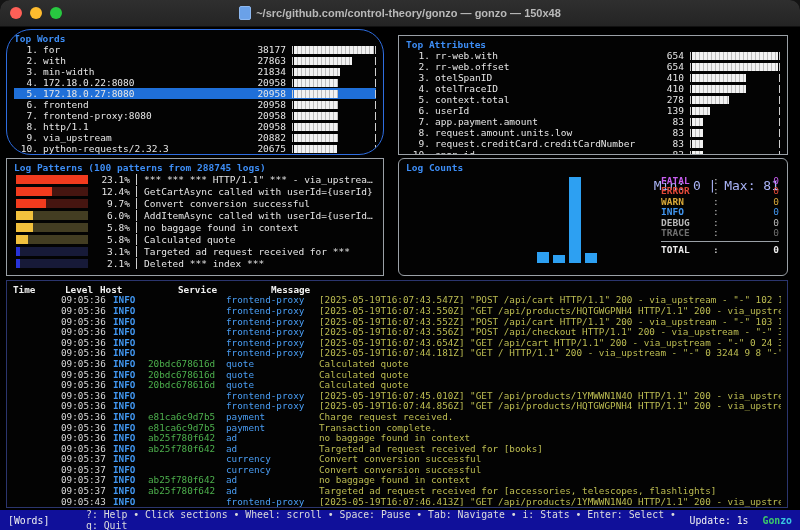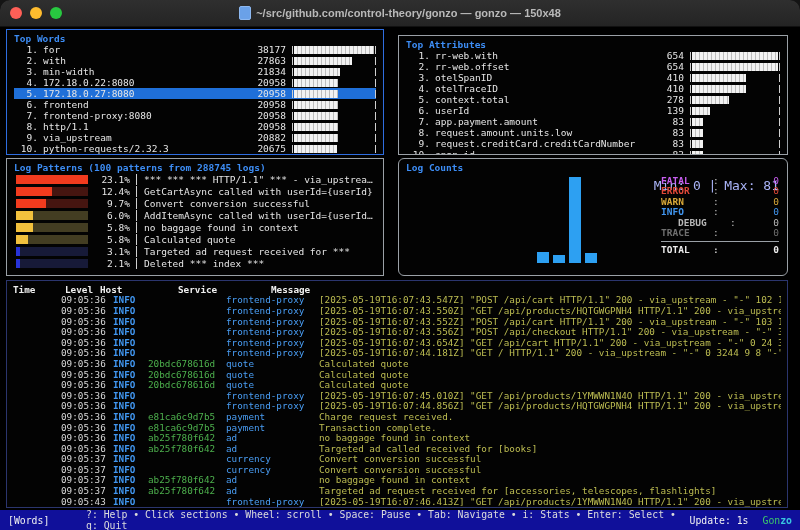--- a/index.html
+++ b/index.html
@@ -9,21 +9,21 @@
   .traffic{display:flex;gap:8px;margin-left:10px;}
   .dot{width:12px;height:12px;border-radius:50%;display:inline-block;}
   .dot.red{background:#ff5f57;}
   .dot.yellow{background:#febc2e;}
   .dot.green{background:#28c840;}
   .title-wrap{position:absolute;left:0;right:0;display:flex;justify-content:center;align-items:center;gap:5px;pointer-events:none;}
   .doc-icon{width:10px;height:12px;background:#6aa1e8;border-radius:2px;border:1px solid #8db8f0;}
   .title-text{color:#b9b9b9;font-family:"Liberation Sans",sans-serif;font-size:11px;font-weight:bold;}
   
   .panel{position:absolute;background:#030303;border:1px solid #9aa0a6;padding:3px 7px;box-sizing:border-box;overflow:hidden;}
-  .panel.focus{border-color:#2e6de0;}
+  .panel.focus{border-color:#2e6de0;border-radius:25px;}
   .panel.navy{border-color:#2b356e;}
   .ptitle{color:#3d8df5;font-weight:bold;font-size:9.5px;line-height:11px;white-space:nowrap;}
   
   #panel-words{left:6px;top:29px;width:378px;height:126px;}
   #panel-attrs{left:398px;top:35px;width:390px;height:120px;}
   .trow{display:flex;align-items:center;height:11px;font-size:9.5px;color:#e6e6e6;white-space:nowrap;}
   .trow.sel{background:#1f6fd8;}
   .trow .rank{width:24px;text-align:right;margin-right:5px;flex:none;}
   .trow .lbl{flex:1;overflow:hidden;text-overflow:ellipsis;}
   .trow .cnt{width:44px;text-align:right;margin-right:6px;flex:none;}
@@ -70,21 +70,21 @@
   .lrow .c-time{color:#d8d8d8;margin-left:48px;}
   .lrow .c-level{color:#4196f0;font-weight:bold;}
   .lrow .c-host{color:#4db04d;}
   .lrow .c-service{color:#4a9ef5;}
   .lrow .c-msg{color:#bdbd52;}
   
   .statusbar{position:absolute;left:0;bottom:0;width:800px;height:20px;background:#10109a;display:flex;align-items:center;font-size:9.8px;color:#e8e8e8;box-sizing:border-box;padding:0 8px;}
   .sb-mode{flex:none;width:78px;color:#f2f2f2;}
   .sb-help{flex:1;color:#dcdcdc;}
   .sb-update{flex:none;margin-right:14px;color:#f2f2f2;}
-  .sb-brand .b1{color:#3dc96a;font-weight:normal;}
+  .sb-brand .b1{color:#3dc96a;font-weight:bold;}
   .sb-brand .b2{color:#38c6e0;font-weight:bold;}
 </style>
 </head>
 <body>
 
 <div class="window">
 
   <div class="titlebar">
     <div class="traffic">
       <span class="dot red"></span>
@@ -315,21 +315,21 @@
           <span class="slbl" style="color: rgb(216, 168, 56);">WARN</span>
           <span class="scolon">:</span>
           <span class="sval" style="color: rgb(216, 168, 56);">0</span>
         </div>
         <div class="srow">
           <span class="slbl" style="color: rgb(65, 150, 240);">INFO</span>
           <span class="scolon">:</span>
           <span class="sval" style="color: rgb(65, 150, 240);">0</span>
         </div>
         <div class="srow">
-          <span class="slbl" style="color: rgb(184, 184, 184); margin-left: 17px;">DEBUG</span>
+          <span class="slbl" style="color: rgb(184, 184, 184);">DEBUG</span>
           <span class="scolon">:</span>
           <span class="sval" style="color: rgb(184, 184, 184);">0</span>
         </div>
         <div class="srow">
           <span class="slbl" style="color: rgb(112, 112, 112);">TRACE</span>
           <span class="scolon">:</span>
           <span class="sval" style="color: rgb(112, 112, 112);">0</span>
         </div>
         <div class="sep-line"></div>
         <div class="srow total">
@@ -445,21 +445,21 @@
           <span class="c-level">INFO</span>
           <span class="c-host">ab25f780f642</span>
           <span class="c-service">ad</span>
           <span class="c-msg">no baggage found in context</span>
         </div>
         <div class="lrow">
           <span class="c-time">09:05:36</span>
           <span class="c-level">INFO</span>
           <span class="c-host">ab25f780f642</span>
           <span class="c-service">ad</span>
-          <span class="c-msg">Targeted ad called received for [books]</span>
+          <span class="c-msg">Targeted ad request received for [books]</span>
         </div>
         <div class="lrow">
           <span class="c-time">09:05:37</span>
           <span class="c-level">INFO</span>
           <span class="c-host"></span>
           <span class="c-service">currency</span>
           <span class="c-msg">Convert conversion successful</span>
         </div>
         <div class="lrow">
           <span class="c-time">09:05:37</span>

